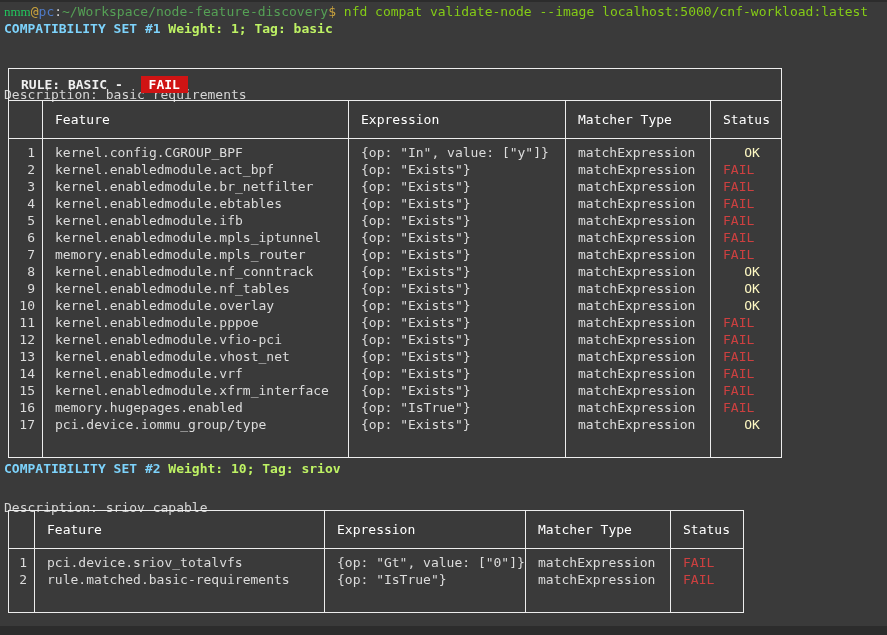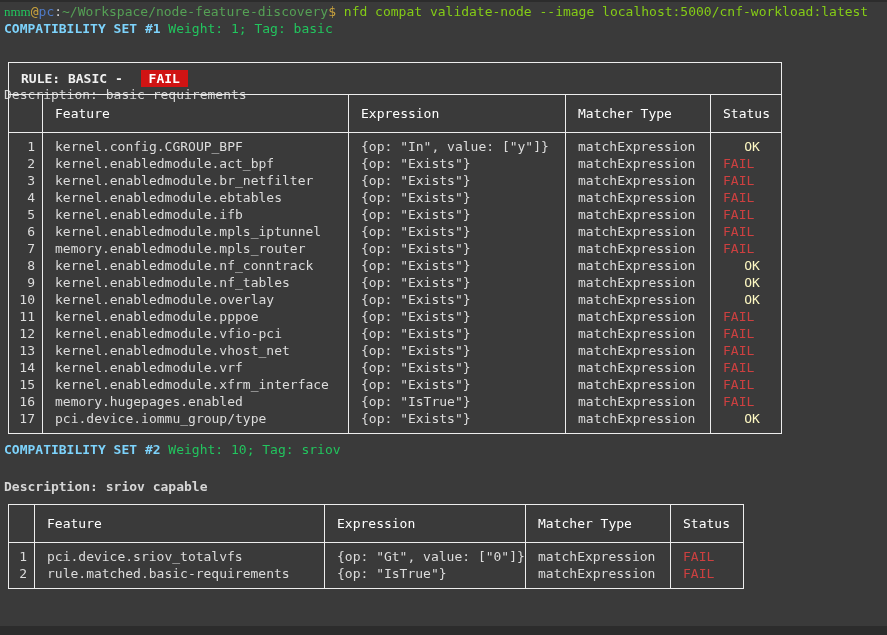--- a/index.html
+++ b/index.html
@@ -14,43 +14,44 @@
     overflow: hidden;
   }
   .edge-strip { position: absolute; left: 0; width: 887px; background: #2c2c2c; }
   #top-strip { top: 0; height: 2px; }
   #bottom-strip { bottom: 0; height: 9px; }
 
   .line { position: absolute; left: 4px; white-space: pre; }
   #prompt-line { top: 3px; }
   #set1-title { top: 20px; }
   #set1-desc { top: 38px; margin-top: 48px; }
-  #set2-title { top: 441px; text-align: center; }
-  #set2-desc { top: 478px; font-weight: bold; }
+  #set2-title { top: 460px; text-align: center; }
+  #set2-desc { top: 499px; }
 
   .c-user { color: #22c55e; font-family: Liberation Serif, serif; }
   .c-at { color: #c9a23d; }
   .c-host { color: #4f7bc9; }
   .c-colon { color: #d5d5d5; }
   .c-path { color: #55a055; }
   .c-dollar { color: #c9a23d; }
   .c-cmd { color: #84cc16; }
 
   .set-title { color: #7dd3fc; font-weight: bold; }
-  .set-meta { color: #22c55e; font-weight: normal; }
+  .set-meta { color: #bef264; font-weight: bold; }
   .desc { color: #d6d6d6; }
 
   table.tbl {
     position: absolute;
     border-collapse: collapse;
     table-layout: fixed;
     border: 1px solid #ededed;
     font-size: 13px;
     line-height: 17px;
     color: #dcdcdc;
+    margin-top: 6px;
   }
   #table1 { left: 8px; top: 62px; width: 773px; }
   #table2 { left: 8px; top: 504px; width: 735px; }
 
   tr.rule-row th {
     text-align: left;
     font-weight: bold;
     color: #f0f0f0;
     padding: 7px 0 7px 12px;
     border-bottom: 1px solid #ededed;
@@ -75,21 +76,21 @@
   }
   td {
     border-left: 1px solid #ededed;
     border-right: 1px solid #ededed;
     padding: 0 0 0 12px;
     white-space: pre;
     overflow: hidden;
   }
   td.num { text-align: right; padding: 0 7px 0 0; color: #dcdcdc; }
   tr.first td { padding-top: 5px; }
-  tr.last td { padding-bottom: 6px; }
+  tr.last td { padding-bottom: 24px; }
   td.st.ok { color: #fef9c3; text-align: center; }
   td.st.fail { color: #cd4040; }
 </style>
 </head>
 <body>
 
 <div id="top-strip" class="edge-strip"></div>
 
 <div id="prompt-line" class="line"><span class="c-user">nmm</span><span class="c-at">@</span><span class="c-host">pc</span><span class="c-colon">:</span><span class="c-path">~/Workspace/node-feature-discovery</span><span class="c-dollar">$ </span><span class="c-cmd">nfd compat validate-node --image localhost:5000/cnf-workload:latest</span></div>
 

